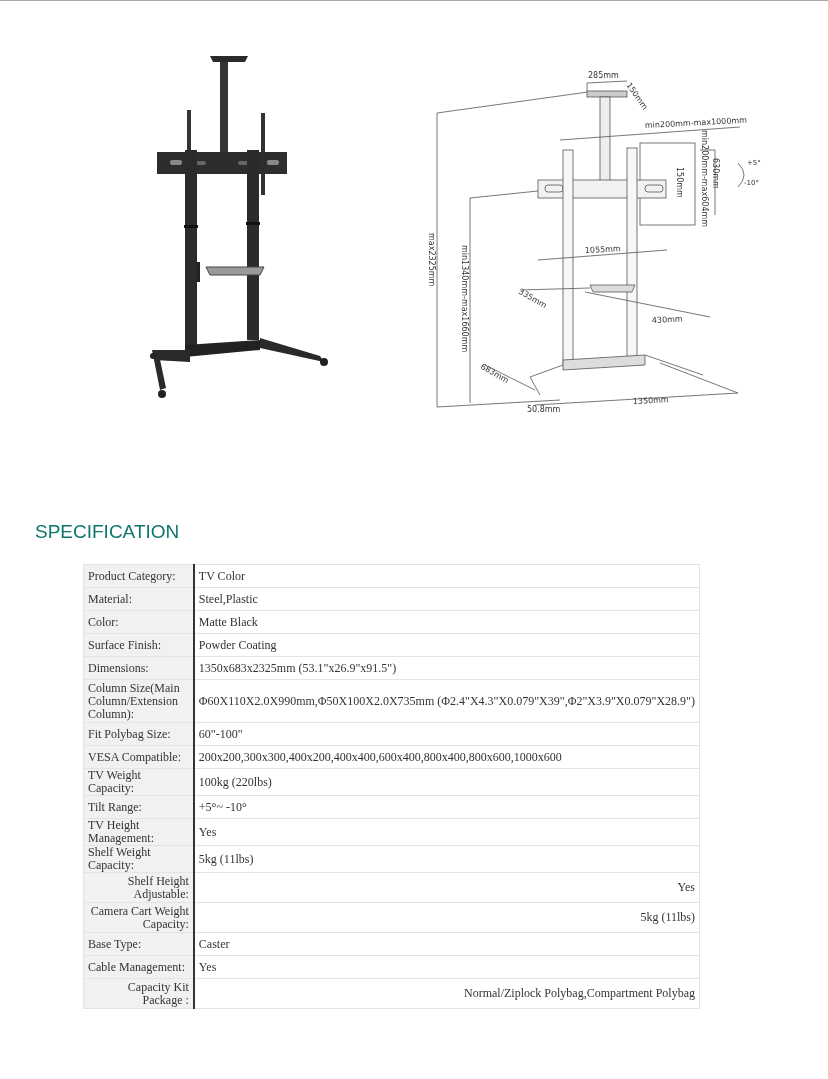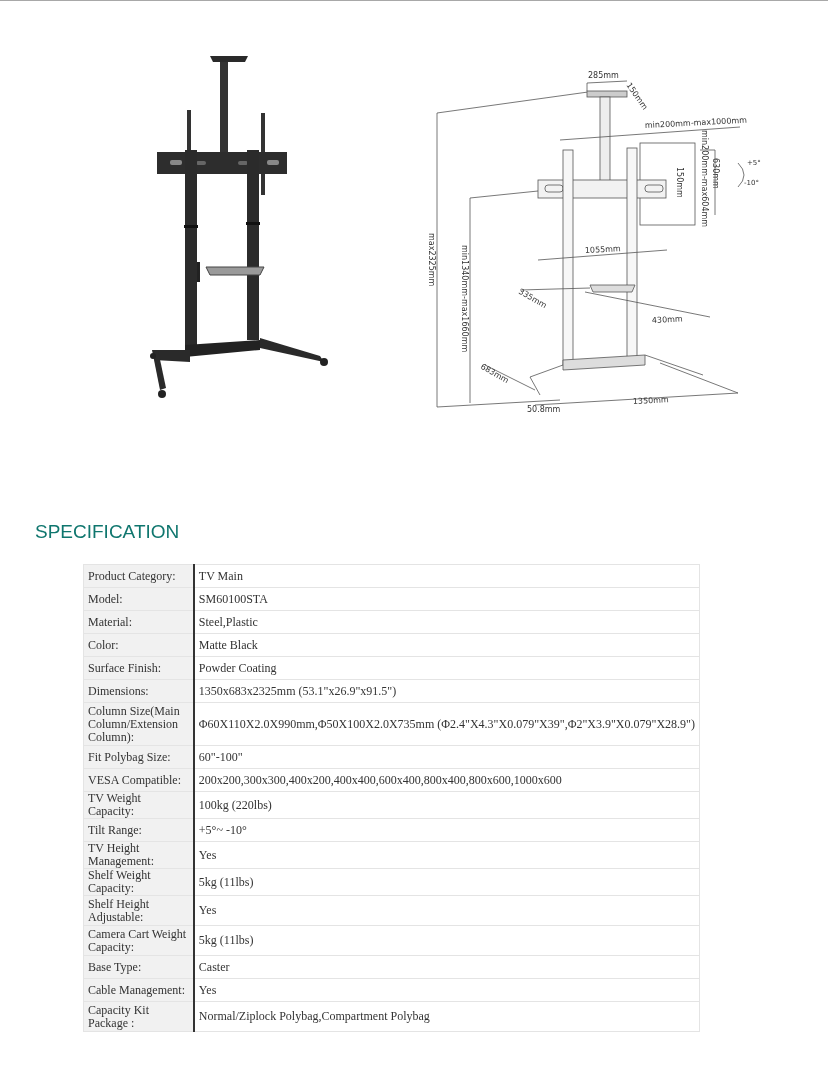--- a/index.html
+++ b/index.html
@@ -6,21 +6,21 @@
     body { width: 828px; height: 1079px; position: relative; overflow: hidden; font-family: "Liberation Serif", serif; color: #222; }
     .top-rule { position: absolute; left: 0; top: 0; width: 828px; height: 1px; background: #a8a8a8; }
     .photo { position: absolute; left: 140px; top: 50px; width: 200px; height: 360px; }
     .diagram { position: absolute; left: 420px; top: 55px; width: 350px; height: 370px; }
     .spec-title { position: absolute; left: 35px; top: 521px; font-family: "Liberation Sans", sans-serif; font-size: 19px; color: #0f766e; letter-spacing: 0; }
     table.spec { position: absolute; left: 35px; top: 564px; width: 617px; border-collapse: collapse; font-family: "Liberation Serif", serif; font-size: 12px; color: #333; margin-left: 48px; }
     table.spec td { border: 1px solid #e4e4e4; padding: 0 4px; vertical-align: middle; line-height: 13px; }
     table.spec td.label { width: 113px; background: #f1f1f1; border-right: 2px solid #333; }
     table.spec td.value { background: #fff; white-space: nowrap; }
     table.spec tr.h1 td { height: 22px; }
-    table.spec tr.h2 td { height: 29px; }
+    table.spec tr.h2 td { height: 29px; text-align: right; }
     table.spec tr.h3 td { height: 42px; }
     svg text { font-family: "DejaVu Sans", sans-serif; fill: #333; }
   </style>
 </head>
 <body>
 
 <div class="top-rule"></div>
 
 <svg class="photo" viewBox="0 0 200 360" aria-label="Black mobile TV cart with camera shelf, media shelf and caster base">
 
@@ -116,25 +116,21 @@
     <text x="213" y="349" transform="rotate(-3 213 349)">1350mm</text>
   </g>
 </svg>
 
 <div class="spec-title">SPECIFICATION</div>
 
 <table class="spec">
   <tbody>
     <tr class="h1">
         <td class="label">Product Category:</td>
-        <td class="value">TV Main</td>
-      </tr>
-    <tr class="h1">
-        <td class="label">Model:</td>
-        <td class="value">SM60100STA</td>
+        <td class="value">TV Color</td>
       </tr>
     <tr class="h1">
         <td class="label">Material:</td>
         <td class="value">Steel,Plastic</td>
       </tr>
     <tr class="h1">
         <td class="label">Color:</td>
         <td class="value">Matte Black</td>
       </tr>
     <tr class="h1">

